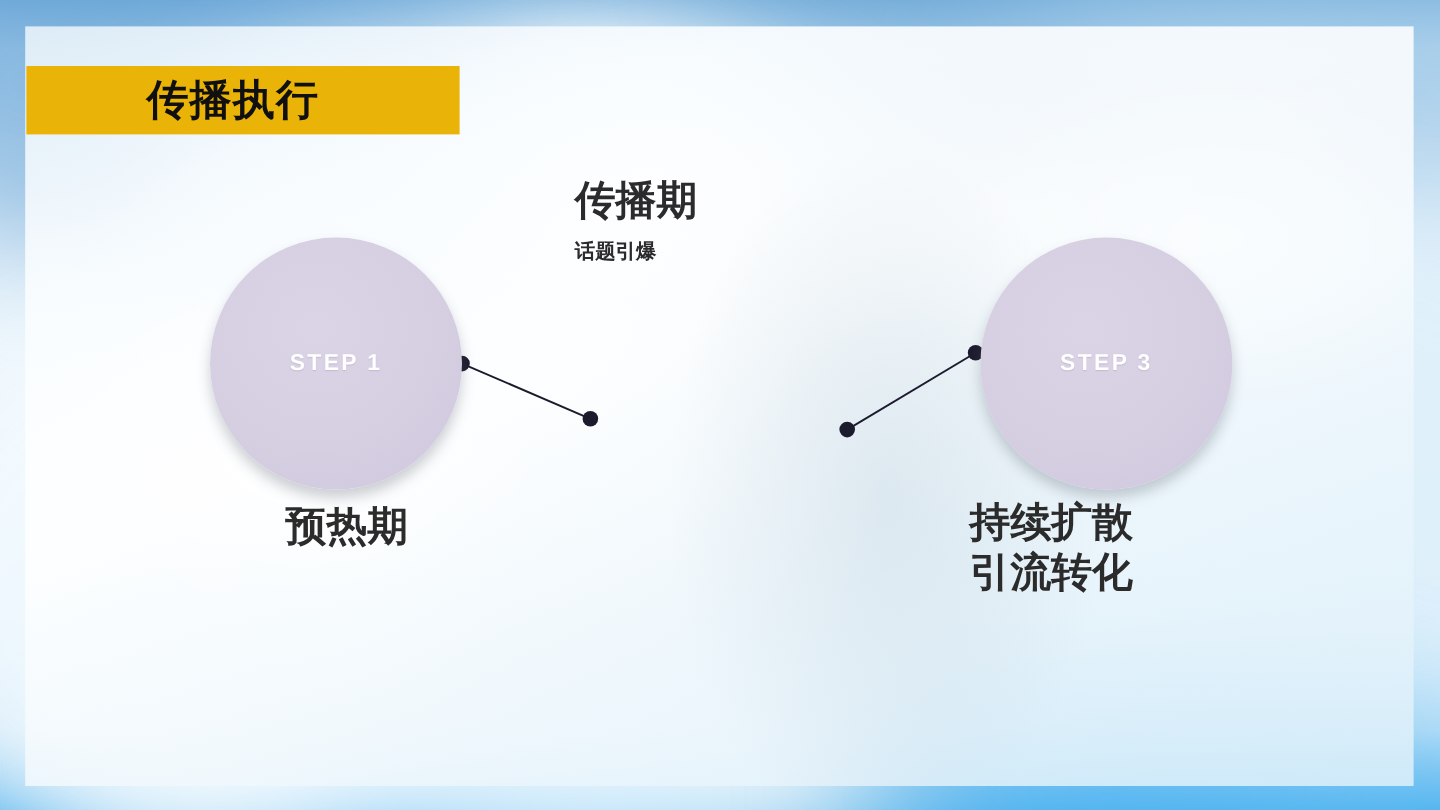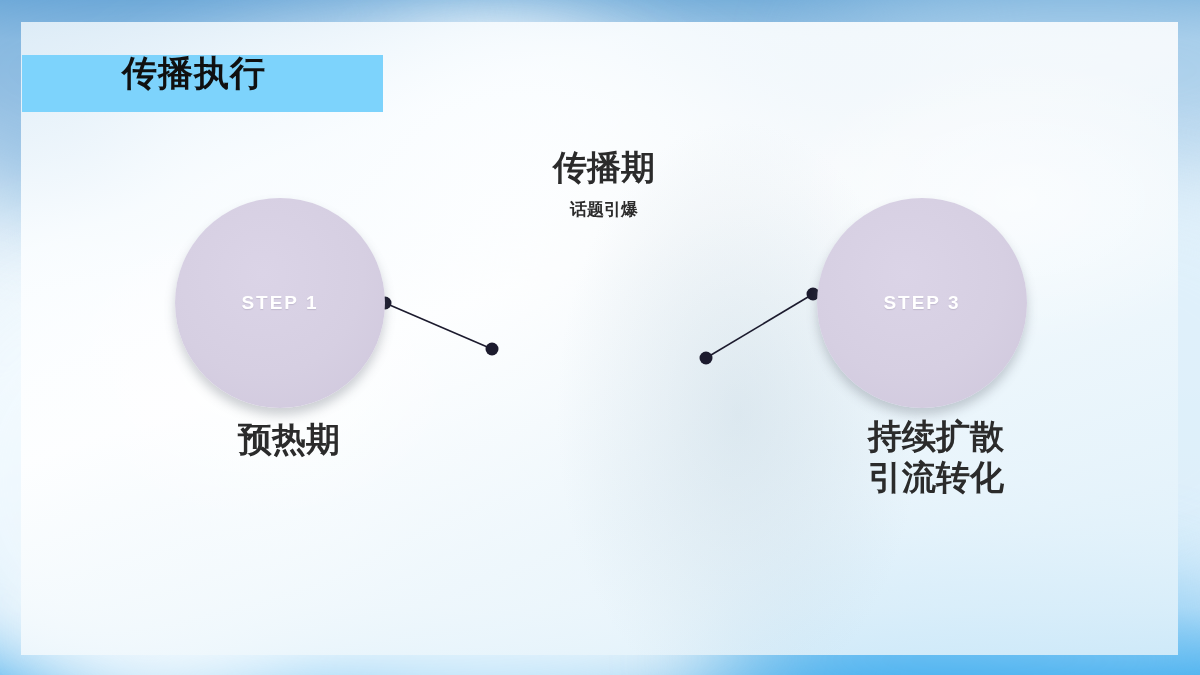--- a/index.html
+++ b/index.html
@@ -61,22 +61,22 @@
       radial-gradient(ellipse 260px 420px at 62% 62%, rgba(176,198,212,.30), rgba(255,255,255,0) 70%),
       radial-gradient(ellipse 330px 200px at 86% 28%, rgba(255,255,255,.55), rgba(255,255,255,0) 72%);
     pointer-events:none;
   }
 
   
   .title-bar {
     position:absolute;
     left:22px; top:55px;
     width:361px; height:57px;
-    background:#7dd3fc;
-    display:flex; 
+    background:#eab308;
+    display:flex; align-items:center;
   }
   .title-text {
     margin-left:100px;
     font-size:35px;
     font-weight:bold;
     color:#101010;
     letter-spacing:1px;
     line-height:1;
     white-space:nowrap;
   }
@@ -111,24 +111,24 @@
     line-height:1.14; white-space:nowrap;
   }
   .label-sub {
     font-size:17px; font-weight:bold; color:#2b2b2b;
     line-height:1.3; white-space:nowrap;
   }
 
   #label-step1 { left:161px; top:420px; width:256px; text-align:center; }
   #label-step1 .label-sub { margin-top:8px; }
 
-  #label-step2 { left:479px; top:148px; width:250px; text-align:center; }
+  #label-step2 { left:479px; top:148px; width:250px; }
   #label-step2 .label-sub { margin-top:12px; }
 
-  #label-step3 { left:829px; top:417px; width:214px; text-align:center; }
+  #label-step3 { left:808px; top:417px; width:214px; }
   #label-step3 .label-heading + .label-heading { margin-top:2px; }
 </style>
 </head>
 <body>
 
 <div id="slide">
 
   <div class="bg-base"></div>
   <div class="bg-blob blob-a"></div>
   <div class="bg-blob blob-c"></div>

